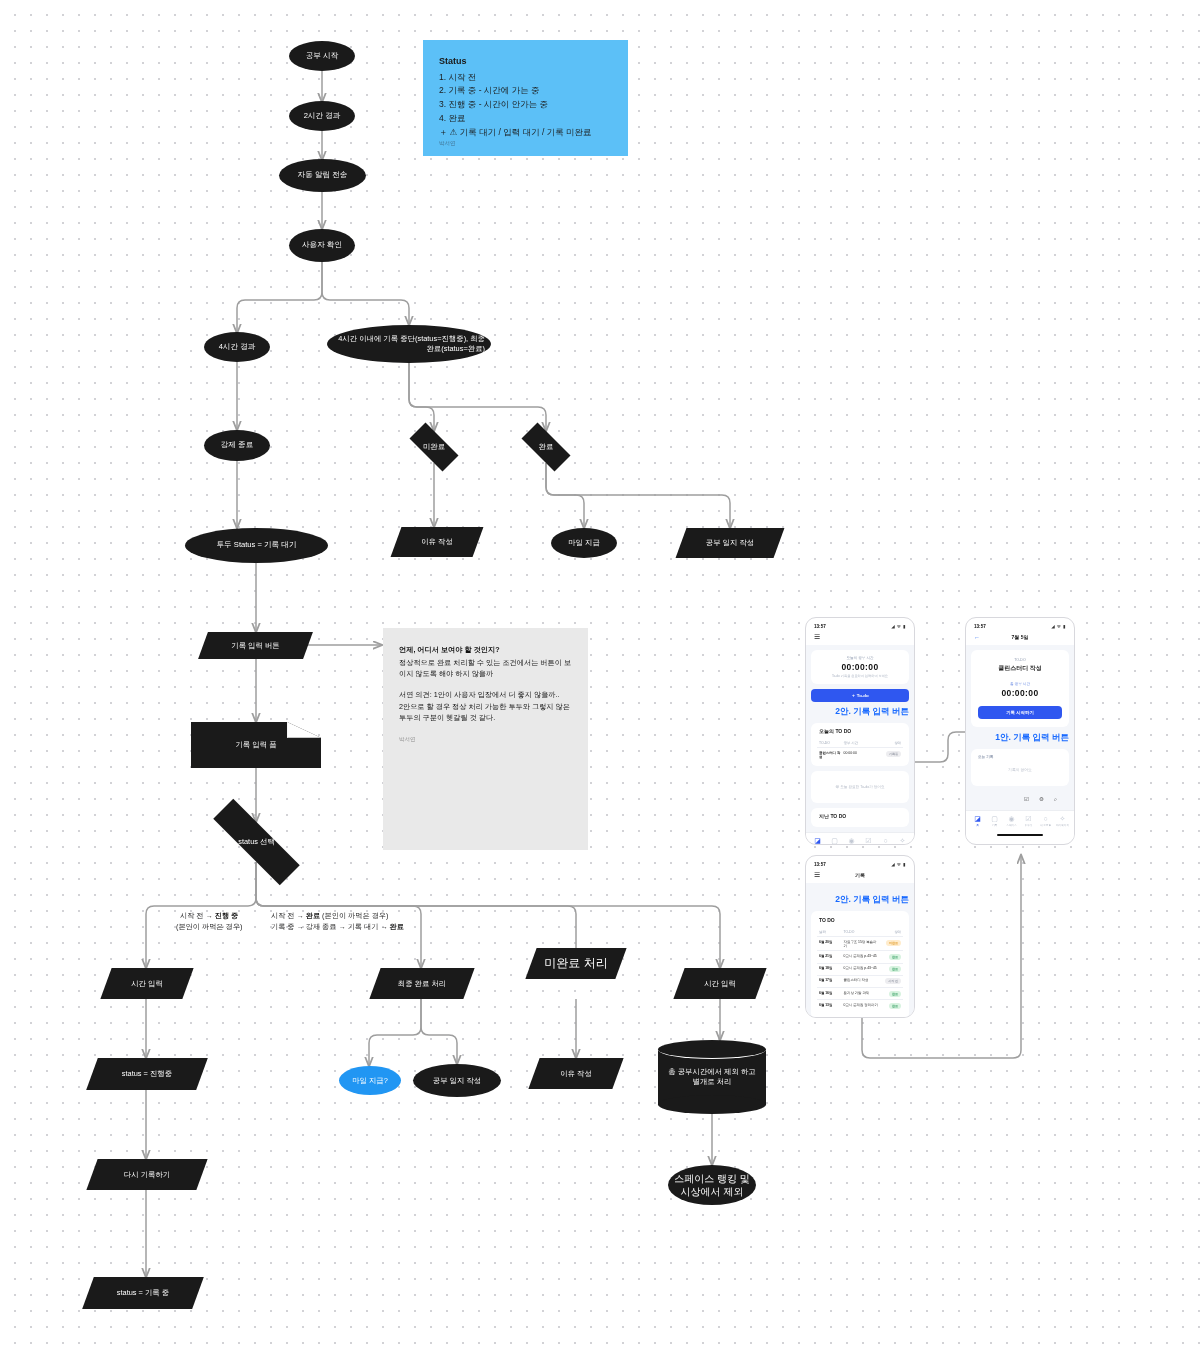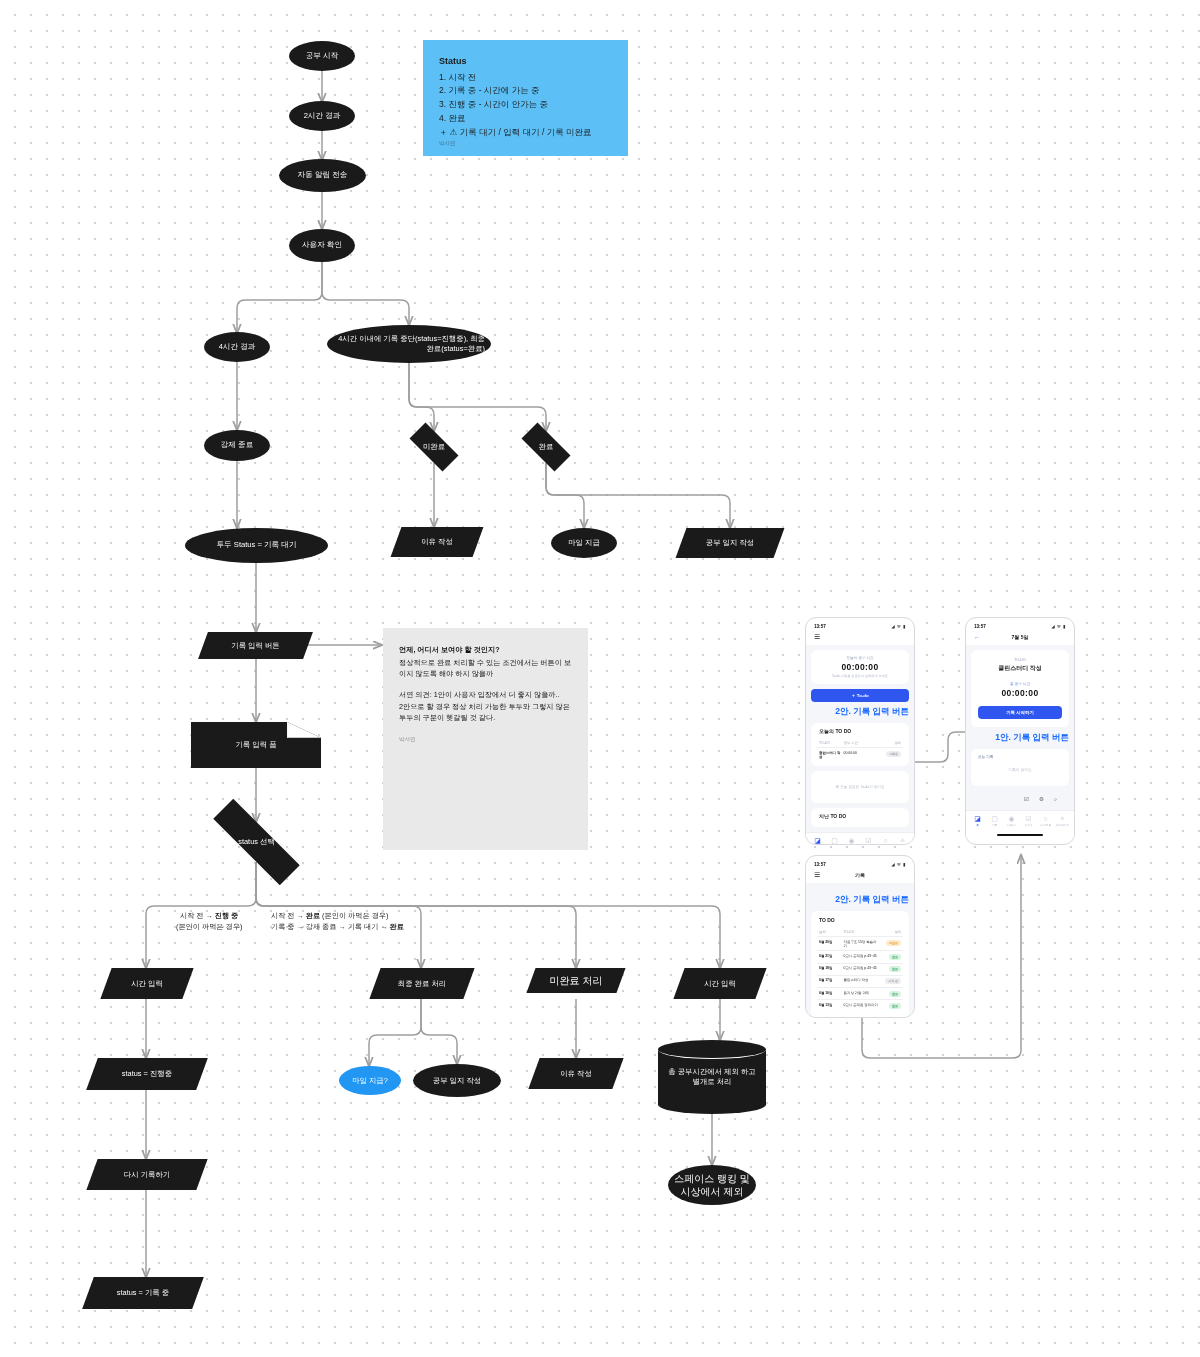--- a/index.html
+++ b/index.html
@@ -363,21 +363,21 @@
   </div>
 
   <div class="node n-ellipse n-blue" style="left:339px; top:1066px; width:62px; height:29px; font-size:7.4px;">
     <span>마일 지급?</span>
   </div>
 
   <div class="node n-ellipse" style="left:413px; top:1064px; width:88px; height:33px; font-size:7.4px;">
     <span>공부 일지 작성</span>
   </div>
 
-  <div class="node n-para" style="left:531px; top:968px; width:90px; height:25px; font-size:10px;">
+  <div class="node n-para" style="left:531px; top:948px; width:90px; height:31px; font-size:12px;">
     <span class="par-bg"></span>
     <span class="par-txt">미완료 처리</span>
   </div>
 
   <div class="node n-para" style="left:534px; top:1058px; width:84px; height:31px; font-size:7.4px;">
     <span class="par-bg"></span>
     <span class="par-txt">이유 작성</span>
   </div>
 
   <div class="node n-para" style="left:679px; top:968px; width:82px; height:31px; font-size:7.4px;">

